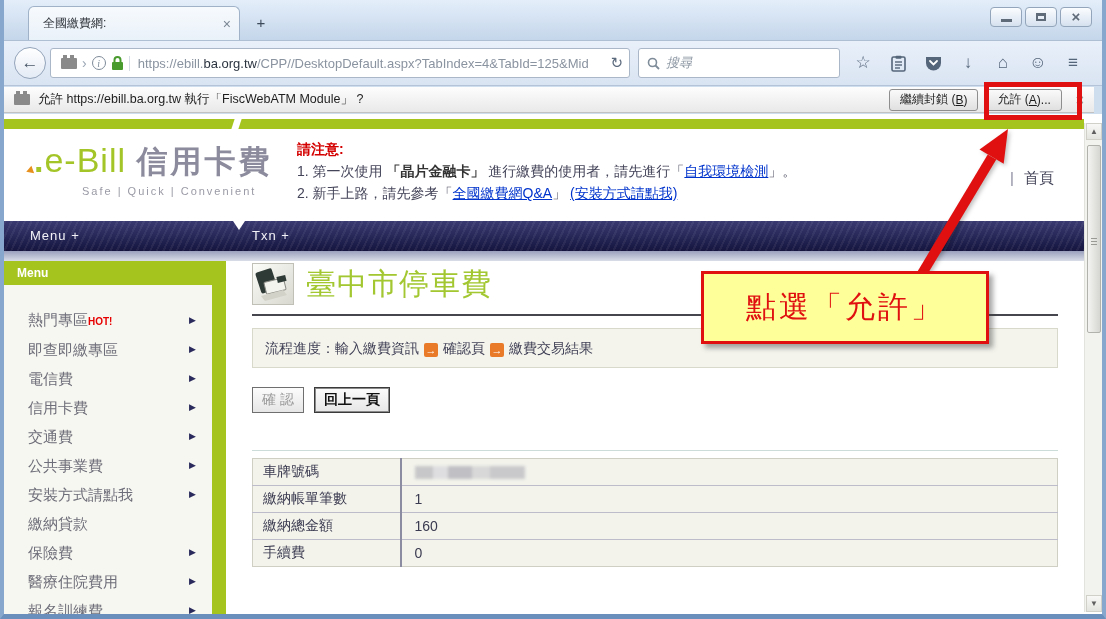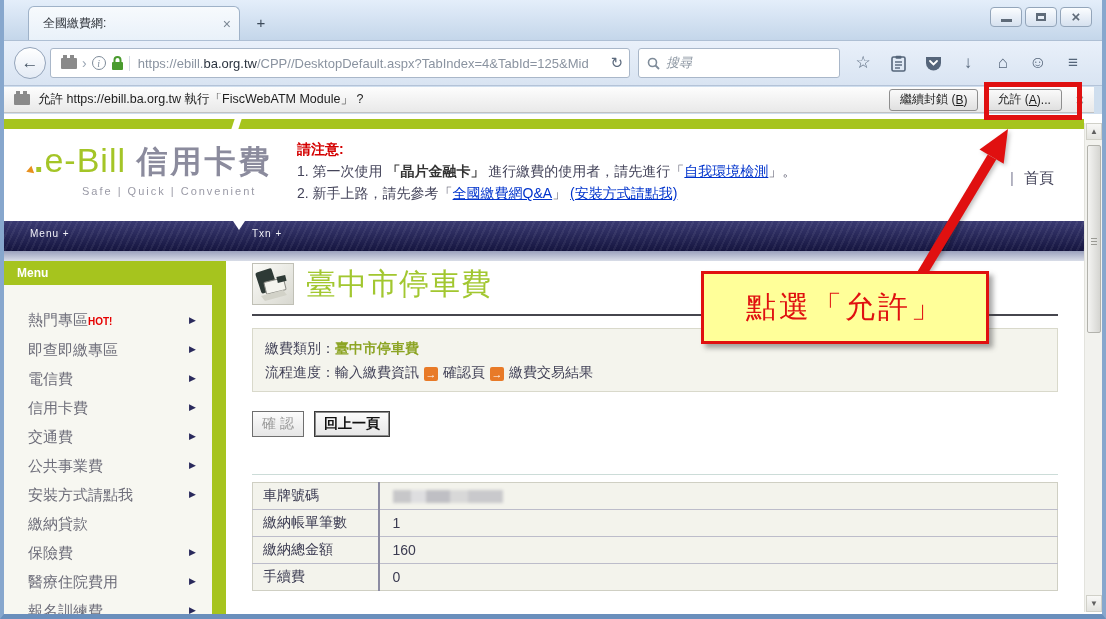--- a/index.html
+++ b/index.html
@@ -86,21 +86,21 @@
   .notice b { color:#333; }
   .notice a { color:#0033cc; text-decoration:underline; }
   .home-link { position:absolute; right:30px; top:40px; font-size:15px; color:#44445a; }
   .home-link .sep { color:#8a8aa0; margin-right:10px; }
 
   .nav-strip { margin-top:8px; height:30px; position:relative;
     background:repeating-linear-gradient(115deg, rgba(255,255,255,.06) 0 2px, transparent 2px 6px),
       linear-gradient(#3a3a72,#15153f); }
   .nav-strip .notch { position:absolute; left:229px; top:0;
     border-top:9px solid #fff; border-left:6px solid transparent; border-right:6px solid transparent; }
-  .nav-strip .mlabel { position:absolute; top:7px; color:#f2f2f8; font-size:10px; letter-spacing:1px; }
+  .nav-strip .mlabel { position:absolute; top:7px; color:#f2f2f8; font-size:13px; letter-spacing:1px; }
   .nav-strip .m1 { left:26px; } .nav-strip .m2 { left:248px; }
   .nav-strip-bottom { height:10px; background:linear-gradient(#9aa0bc,#d9dde8); }
 
   .body-row { display:flex; height:356px; }
   .sidebar { width:222px; background:#f7f7f1; border-right:14px solid #a6c41e; }
   .menu-header { height:24px; background:#a6c41e; color:#fff; font-size:12px; font-weight:bold;
     line-height:24px; padding-left:13px; }
   .side-list { list-style:none; padding-top:21px; }
   .side-item { height:29px; line-height:29px; padding:0 16px 0 24px; font-size:15px; color:#6e6e7a;
     display:flex; align-items:center; }
@@ -119,21 +119,21 @@
   .step-arrow { display:inline-block; width:14px; height:14px; background:#e87a28; color:#fff;
     font-size:11px; line-height:14px; text-align:center; border-radius:2px; margin:0 5px; vertical-align:-1px; }
   .btn-row { margin-top:19px; display:flex; gap:10px; }
   .form-btn { font-size:14px; padding:3px 9px; border:1px solid #6f6f6f;
     background:linear-gradient(#fcfcfc,#e6e6e6); color:#999; }
   .form-btn.primary { color:#111; font-weight:bold; border:1px solid #3a3a3a; box-shadow:0 0 0 1px #8a8a8a inset; }
   .sep-line { margin-top:37px; border-top:1px solid #ccdcd8; }
   .data-table { margin-top:7px; width:100%; border-collapse:collapse; background:#f3f3ec; border:1px solid #cfcfc3; }
   .data-table td { border-bottom:1px solid #bcbcca; font-size:14px; color:#3a3a50; padding:4px 10px; height:18px; }
   .data-table tr:last-child td { border-bottom:none; }
-  .data-table td.k { width:126px; }
+  .data-table td.k { width:148px; }
   .data-table td.v { border-left:2px solid #8b8ba2; padding-left:13px; }
   .blur-box { width:110px; height:13px; border-radius:1px; filter:blur(1.6px);
     background:linear-gradient(90deg,#c7c7c9 0 16%,#dedee0 16% 30%,#bfbfc4 30% 52%,#d8d8d8 52% 68%,#c9c9cc 68% 100%); }
 
   
   .scrollbar { position:absolute; top:9px; right:0; bottom:2px; width:18px;
     background:#f2f2ee; border-left:1px solid #e3e3dd; }
   .scroll-btn { position:absolute; left:1px; width:16px; height:17px; background:linear-gradient(#f8f8f6,#e3e3df);
     border:1px solid #d0d0c8; color:#5f5f5f; font-size:8px; text-align:center; line-height:16px; }
   .scroll-up { top:0; } .scroll-down { bottom:0; }
@@ -332,23 +332,20 @@
                 <rect x="12" y="16" width="20" height="12" rx="1" transform="rotate(-14 22 22)" fill="#f4f4ee" stroke="#8a8a84"></rect>
                 <rect x="24" y="12" width="9" height="6" transform="rotate(-14 28 15)" fill="#2e3a36"></rect>
                 <path d="M8 32 L30 26 L34 31 L12 37 Z" fill="#d2d2c8"></path>
               </svg>
             </div>
             <h1 class="page-title">臺中市停車費</h1>
           </div>
           <div class="title-hr"></div>
 
           <div class="info-box">
-            <div>
-              <span>繳費類別：</span><span class="val">臺中市停車費</span>
-            </div>
             <div>
               <span>流程進度：</span><span>輸入繳費資訊</span><span class="step-arrow">→</span><span>確認頁</span><span class="step-arrow">→</span><span>繳費交易結果</span>
             </div>
           </div>
 
           <div class="btn-row">
             <button class="form-btn">確 認</button>
             <button class="form-btn primary">回上一頁</button>
           </div>
 

